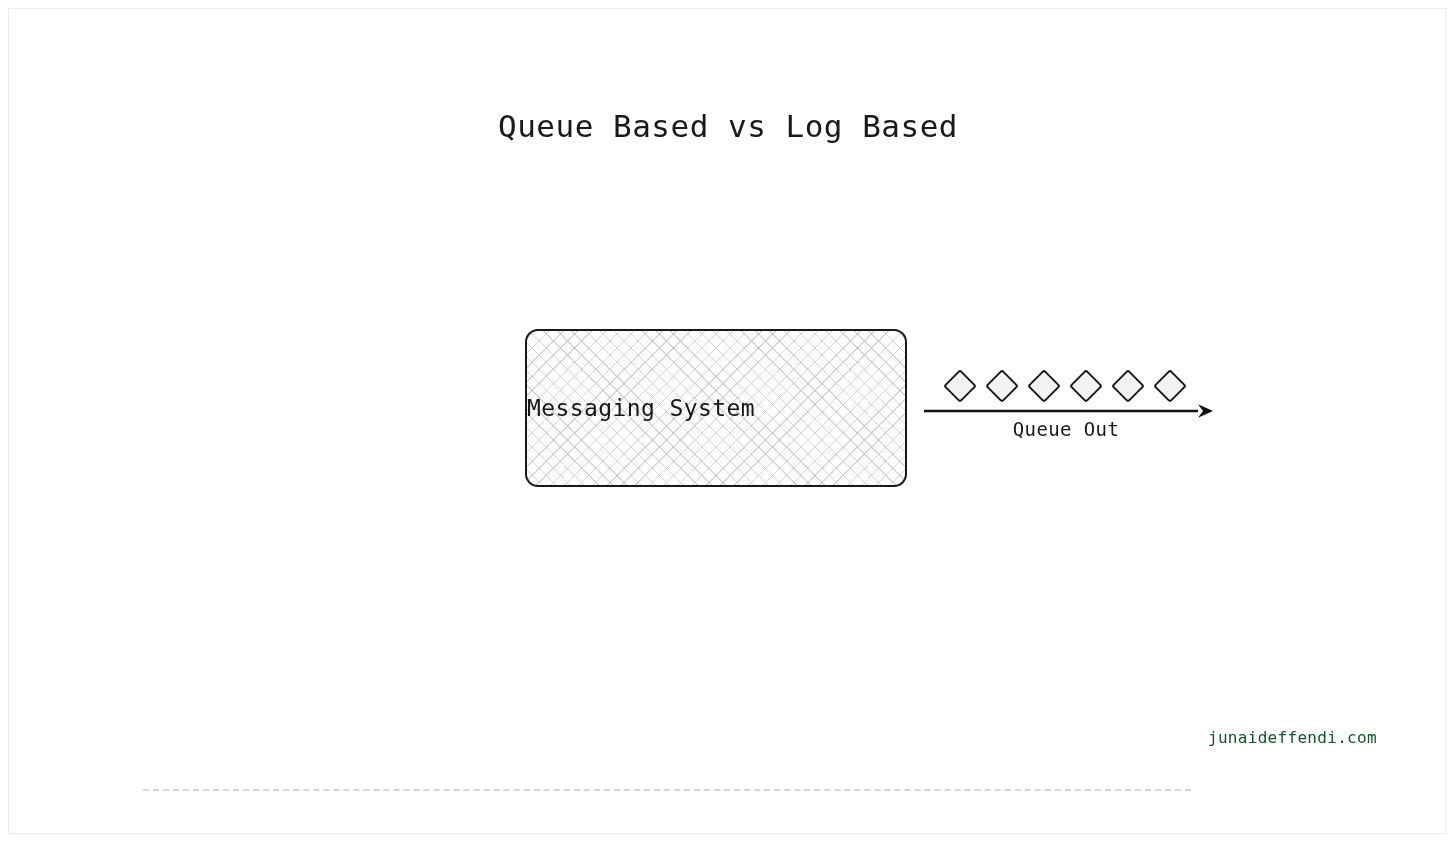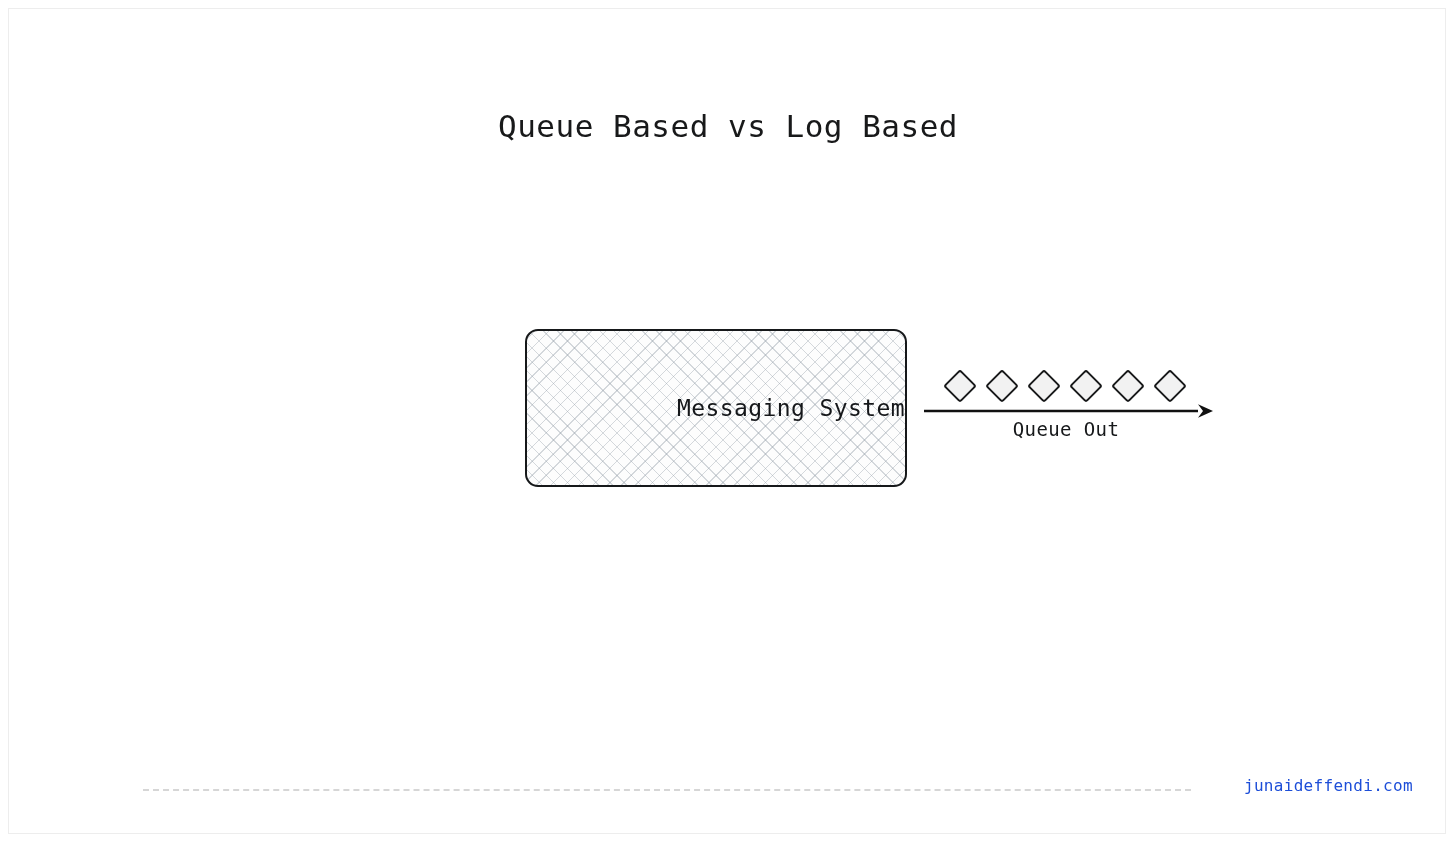--- a/index.html
+++ b/index.html
@@ -56,21 +56,21 @@
     height: 158px;
     box-sizing: border-box;
     border: 2.2px solid #16181a;
     border-radius: 13px;
     background-color: #fdfdfd;
     background-image:
       repeating-linear-gradient(45deg,  rgba(150,160,170,0.40) 0 1px, rgba(0,0,0,0) 1px 10px),
       repeating-linear-gradient(-45deg, rgba(150,160,170,0.40) 0 1px, rgba(0,0,0,0) 1px 10px);
     display: flex;
     align-items: center;
-    justify-content: flex-end;
+    justify-content: flex-start;
   }
   #messaging-node-label {
     font-size: 23px;
     color: #15171a;
     letter-spacing: 0.4px;
     white-space: pre;
   }
 
   
   .flow-group {
@@ -127,26 +127,25 @@
     position: absolute;
     left: 143px;
     top: 789px;
     width: 1048px;
     height: 0;
     border-top: 2px dashed #d6d6d6;
   }
   #footer-watermark {
     position: absolute;
     left: 1208px;
-    top: 776px;
+    top: 728px;
     font-size: 16px;
-    color: #1d4ed8;
+    color: #14532d;
     letter-spacing: 0.3px;
     white-space: pre;
-    margin-left: 36px;
   }
 </style>
 </head>
 <body>
 
 <div id="page-frame"></div>
 
 <div id="diagram-canvas">
 
   <div id="diagram-title">Queue Based vs Log Based</div>

